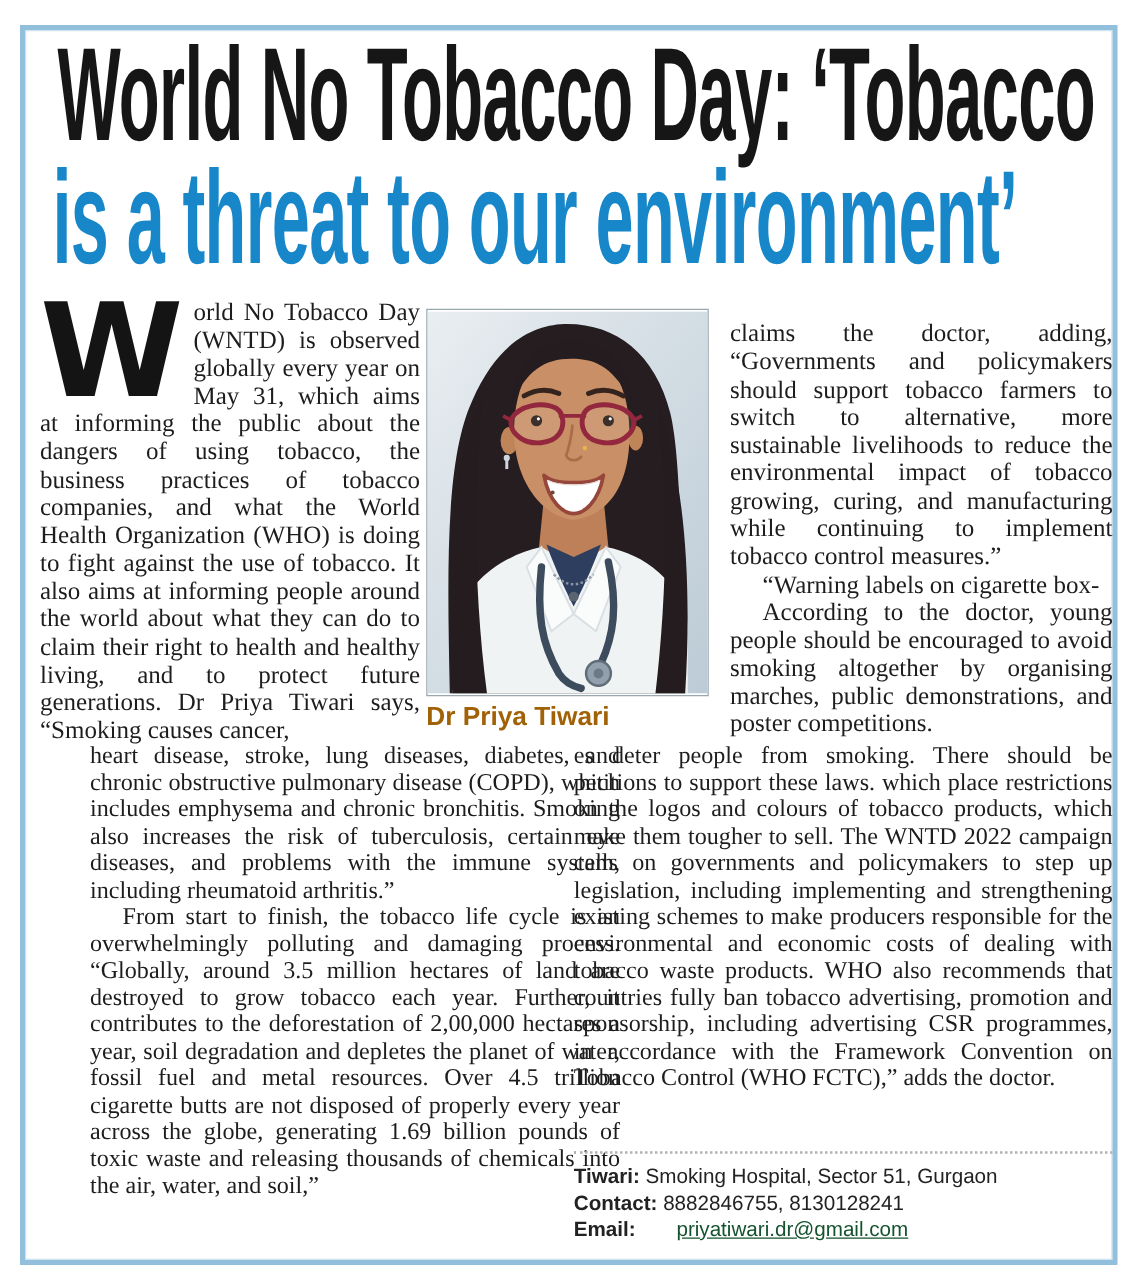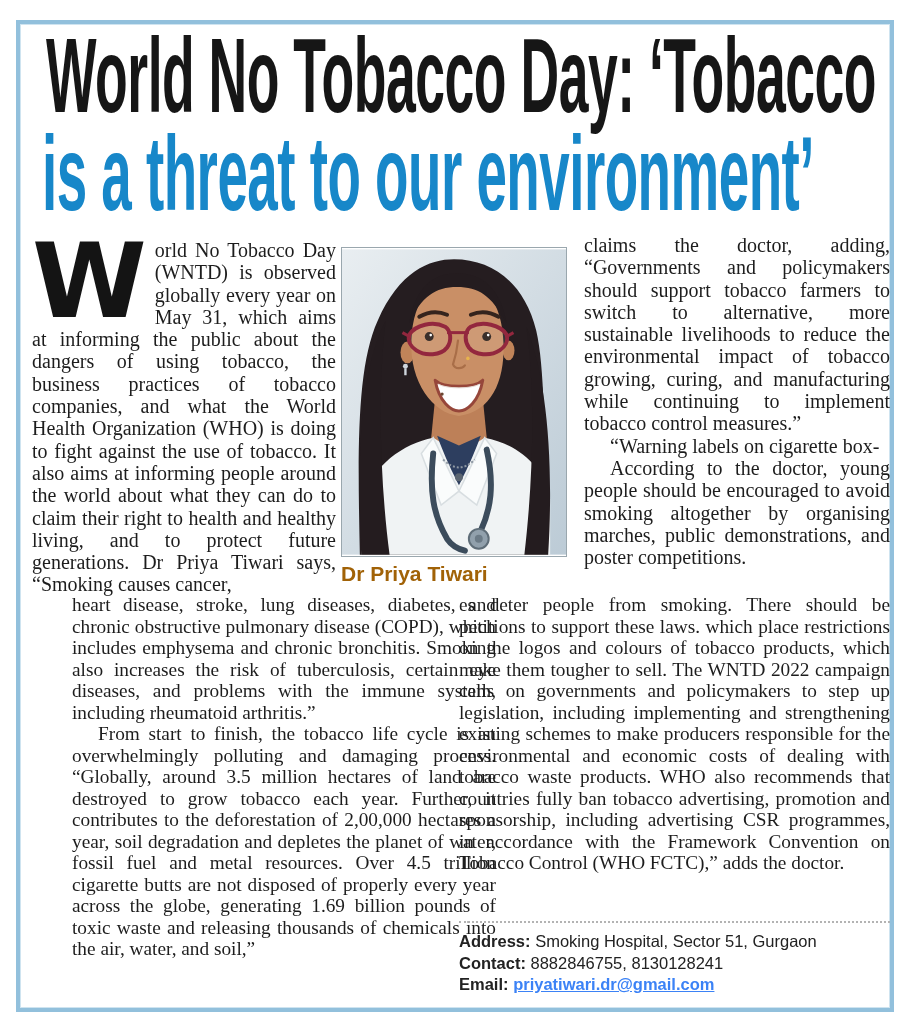--- a/index.html
+++ b/index.html
@@ -14,36 +14,36 @@
 
   .col{position:absolute;text-align:justify;}
   .narrow{font-size:20px;line-height:22.3px;}
   .wide{font-size:19.3px;line-height:21.5px;}
   .col p{margin:0;padding:0;}
   .indent{text-indent:26px;}
   .dropcap{float:left;font-family:"DejaVu Sans","Liberation Sans",sans-serif;font-weight:bold;
            font-size:104px;line-height:72px;padding:6px 8px 0 0;color:#141414;}
 
   .left-narrow{left:32px;top:239px;width:304px;}
-  .right-narrow{left:584px;top:234px;width:306px;}
+  .right-narrow{left:584px;top:256px;width:306px;}
   .left-wide{left:32px;top:594px;width:424px;margin-left:40px;}
   .right-wide{left:459px;top:594px;width:431px;}
 
   .photo-fig{position:absolute;left:341px;top:247px;width:226px;height:311px;margin:0;}
   .photo-fig svg{display:block;border:1px solid #9aa7ae;}
   .photo-caption{position:absolute;left:341px;top:562px;width:240px;
                  font-family:"Liberation Sans",sans-serif;font-weight:bold;font-size:21px;color:#a16207;}
 
   .contact{position:absolute;left:459px;top:921px;width:431px;
            border-top:2px dotted #b3b3b3;padding-top:8px;
            font-family:"Liberation Sans",sans-serif;font-size:16.5px;line-height:21.5px;color:#222;}
   .c-row{white-space:nowrap;}
   .c-label{font-weight:bold;}
   .c-value{font-weight:normal;}
-  .email-link{color:#3b82f6;font-weight:bold;text-decoration:underline;cursor:pointer;}
+  .email-link{color:#14532d;font-weight:normal;text-decoration:underline;cursor:pointer;margin-left:28px;}
 </style>
 </head>
 <body>
 
 <div class="page">
   <div class="frame"></div>
 
   <svg class="hl hl1" width="840" height="100">
     <text x="2" y="84" font-size="106" textLength="830" lengthAdjust="spacingAndGlyphs" fill="#161616">World No Tobacco Day: ‘Tobacco</text>
   </svg>
@@ -133,21 +133,21 @@
     <p>heart disease, stroke, lung diseases, diabetes, and chronic obstructive pulmonary disease (COPD), which includes emphysema and chronic bronchitis. Smoking also increases the risk of tuberculosis, certain eye diseases, and problems with the immune system, including rheumatoid arthritis.”</p>
     <p class="indent">From start to finish, the tobacco life cycle is an overwhelmingly polluting and damaging process. “Globally, around 3.5 million hectares of land are destroyed to grow tobacco each year. Further, it contributes to the deforestation of 2,00,000 hectares a year, soil degradation and depletes the planet of water, fossil fuel and metal resources. Over 4.5 trillion cigarette butts are not disposed of properly every year across the globe, generating 1.69 billion pounds of toxic waste and releasing thousands of chemicals into the air, water, and soil,”</p>
   </div>
 
   <div class="col wide right-wide">
     <p>es deter people from smoking. There should be petitions to support these laws. which place restrictions on the logos and colours of tobacco products, which make them tougher to sell. The WNTD 2022 campaign calls on governments and policymakers to step up legislation, including implementing and strengthening existing schemes to make producers responsible for the environmental and economic costs of dealing with tobacco waste products. WHO also recommends that countries fully ban tobacco advertising, promotion and sponsorship, including advertising CSR programmes, in accordance with the Framework Convention on Tobacco Control (WHO FCTC),” adds the doctor.</p>
   </div>
 
   <div class="contact">
     <div class="c-row">
-      <span class="c-label">Address:</span>
+      <span class="c-label">Tiwari:</span>
       <span class="c-value">Smoking Hospital, Sector 51, Gurgaon</span>
     </div>
     <div class="c-row">
       <span class="c-label">Contact:</span>
       <span class="c-value">8882846755, 8130128241</span>
     </div>
     <div class="c-row">
       <span class="c-label">Email:</span>
       <span class="email-link">priyatiwari.dr@gmail.com</span>
     </div>

